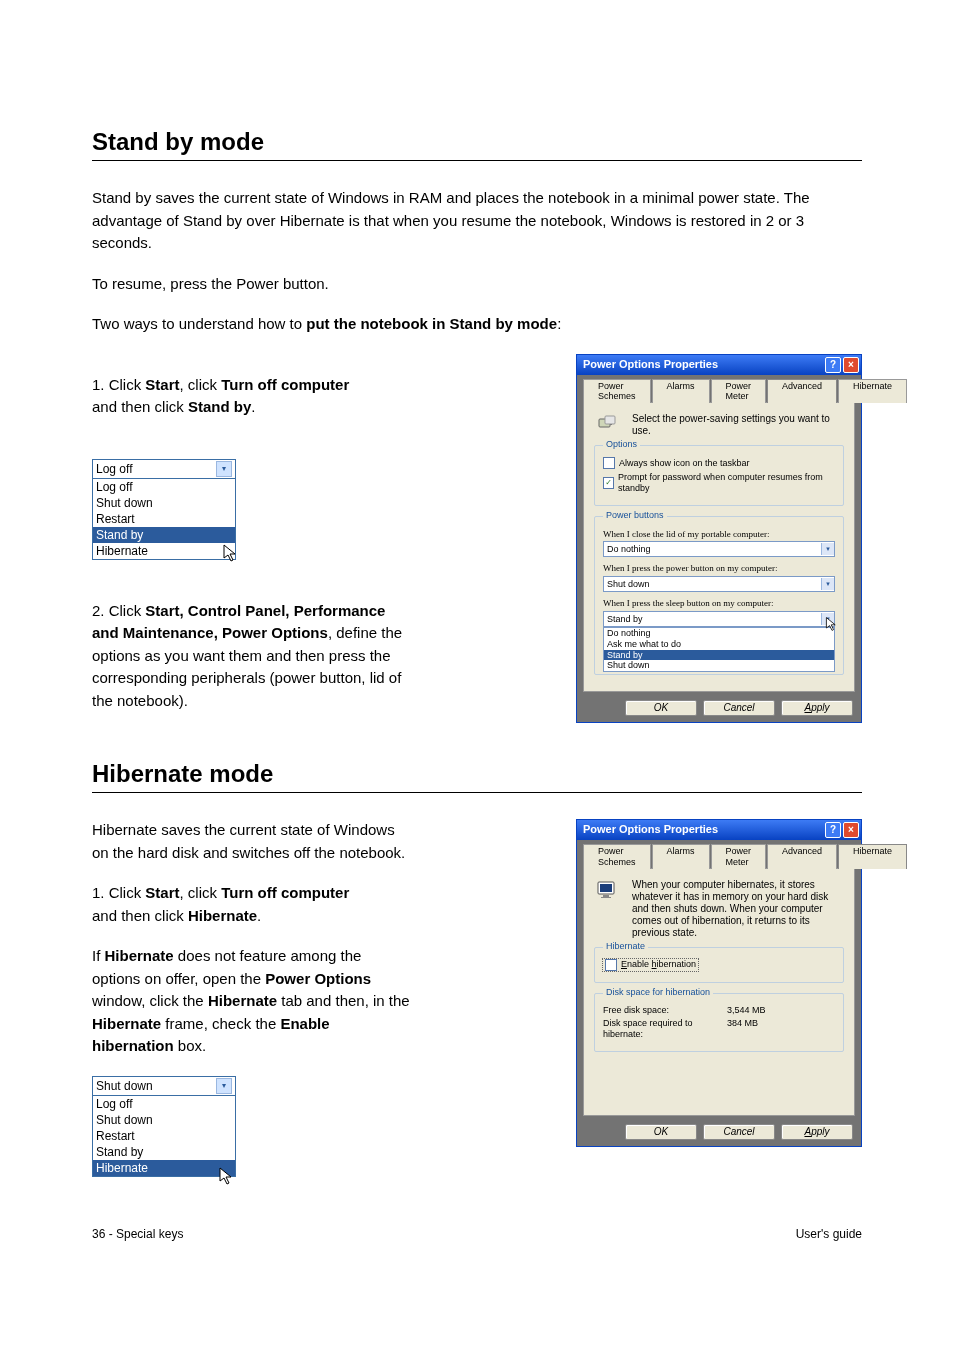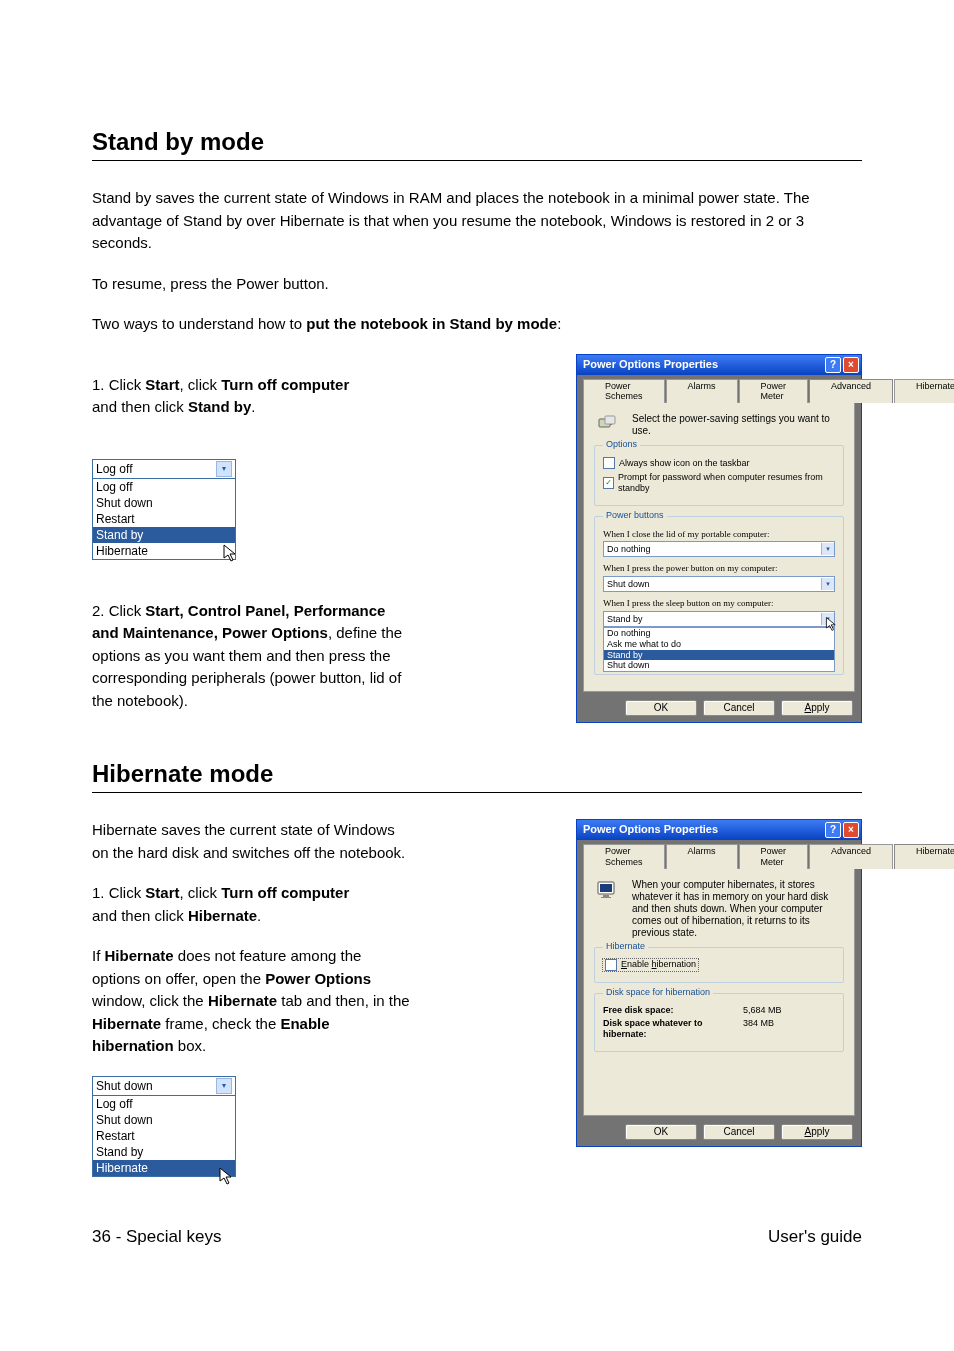--- a/index.html
+++ b/index.html
@@ -115,21 +115,21 @@
   .tabs {
     display: flex;
     padding: 4px 6px 0 6px;
     gap: 1px;
     font-size: 9px;
   }
   .tabs .tab {
     background:#ECE9D8;
     border:1px solid #999;
     border-bottom:none;
-    padding:1px 21px;
+    padding:1px 14px;
     position:relative;
   }
   .tabs .tab.active {
     background:#ECE9D8;
     border-color:#888;
     z-index:2;
   }
   .pane {
     margin:0 6px 4px 6px;
     border:1px solid #999;
@@ -201,27 +201,28 @@
   }
   .xp-btn {
     min-width:58px;
     background:#ECE9D8;
     border:1px solid #888;
     border-radius:2px;
     font-size:10px;
     text-align:center;
     padding:1px 6px;
     box-shadow:inset 1px 1px 0 #fff;
+    font-style:italic;
   }
   .under { text-decoration: underline; }
 
   .kv-line {
     display:flex; font-size:9px; margin:3px 0;
   }
-  .kv-line .k { width:140px;font-weight:bold; }
+  .kv-line .k { width:124px; }
 </style>
 </head>
 <body>
 
 <div class="page">
 
   <div class="section-title">Stand by mode</div>
   <hr class="hr">
 
   <p class="body-text">Stand by saves the current state of Windows in RAM and places the notebook in a minimal power state. The advantage of Stand by over Hibernate is that when you resume the notebook, Windows is restored in 2 or 3 seconds.</p>
@@ -397,34 +398,34 @@
             <div class="legend">Hibernate</div>
             <div class="chk" style="outline:1px dotted #666;display:inline-flex;padding:0 2px;">
               <span class="box"></span>
                 <span><span class="under">E</span>nable <span class="under">h</span>ibernation</span>
             </div>
           </div>
           <div class="fieldset">
             <div class="legend">Disk space for hibernation</div>
             <div class="kv-line">
               <span class="k">Free disk space:</span>
-              <span>5,684 MB</span>
+              <span>3,544 MB</span>
             </div>
             <div class="kv-line">
-              <span class="k">Disk space whatever to hibernate:</span>
+              <span class="k">Disk space required to hibernate:</span>
               <span>384 MB</span>
             </div>
           </div>
         </div>
         <div class="btnbar">
           <div class="xp-btn">OK</div>
           <div class="xp-btn">Cancel</div>
           <div class="xp-btn"><span class="under">A</span><span>pply</span></div>
         </div>
       </div>
     </div>
   </div>
 
-  <div style="display:flex;justify-content:space-between;font-size:17px;margin-top:50px;">
+  <div style="display:flex;justify-content:space-between;font-size:12px;margin-top:50px;">
     <div>36 - Special keys</div>
     <div>User's guide</div>
   </div>
 </div>
 
 </body></html>

